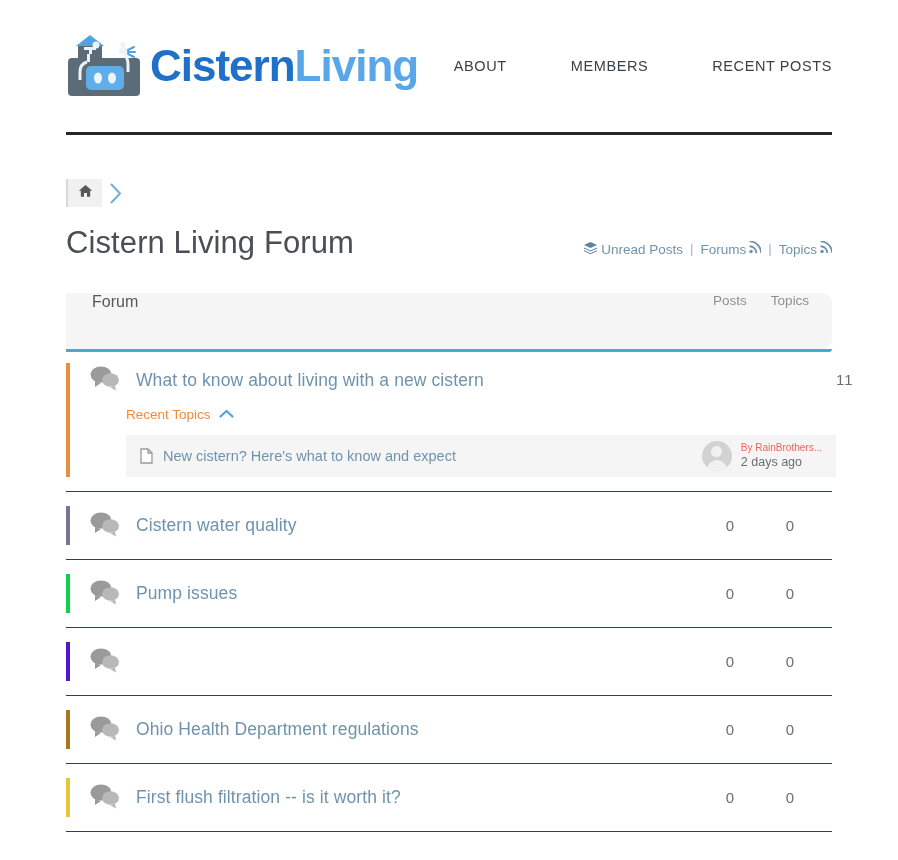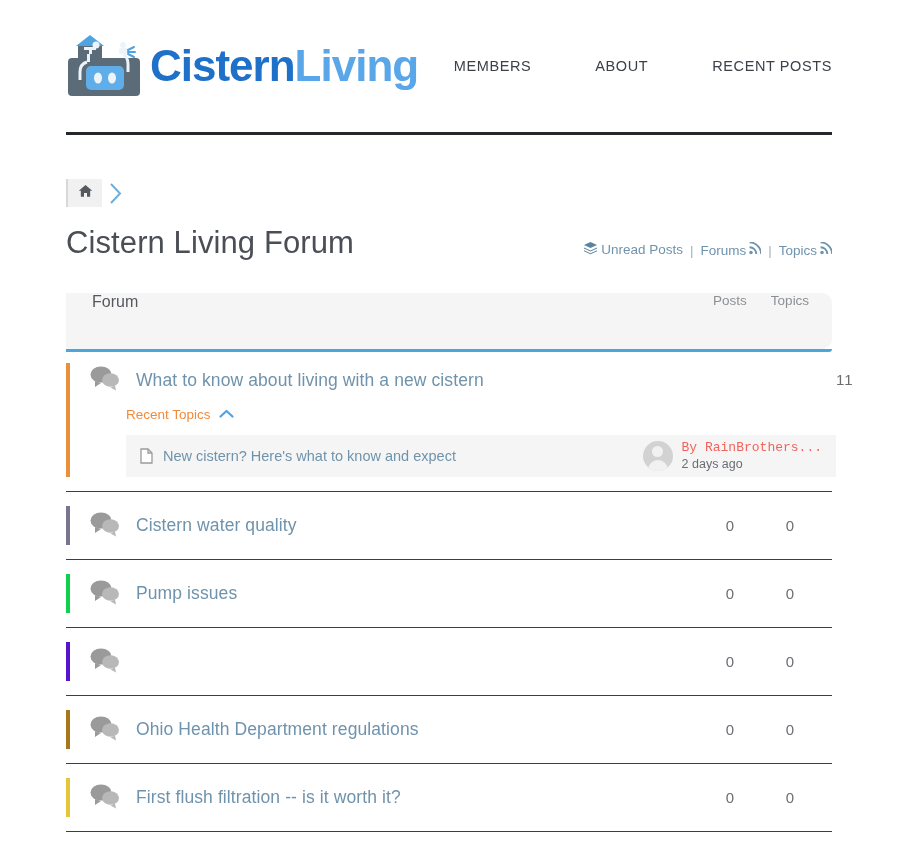--- a/index.html
+++ b/index.html
@@ -107,21 +107,21 @@
     padding-bottom: 6px;
   }
   .page-title {
     font-size: 31px;
     color: #4b4f55;
     font-weight: normal;
     letter-spacing: 0.1px;
   }
   .feed-links {
     display: flex;
-    align-items: flex-end;
+    align-items: flex-start;
     gap: 6px;
     font-size: 13.5px;
     color: #6f93ac;
     padding-bottom: 3px;
   }
   .feed-links a {
     color: #6f93ac;
     text-decoration: none;
   }
   .feed-sep { color: #9fb4c3; padding: 0 1px; }
@@ -265,25 +265,24 @@
   }
   .avatar .body {
     position: absolute;
     width: 20px; height: 13px;
     border-radius: 10px 10px 0 0;
     background: #f1f1f1;
     left: 5px; top: 19px;
   }
   .meta-text { line-height: 1.35; }
   .meta-author {
-    font-size: 13px;
+    font-size: 10px;
     color: #F2635C;
     text-decoration: none;
     display: block;
-    font-family: Liberation Mono, monospace;
   }
   .meta-time {
     font-size: 12.5px;
     color: #6a6e73;
     display: block;
   }
 </style>
 </head>
 <body>
 
@@ -314,22 +313,22 @@
           <ellipse cx="32" cy="48" rx="4" ry="5.5" fill="#ECF4FA"></ellipse>
           <ellipse cx="46" cy="48" rx="4" ry="5.5" fill="#ECF4FA"></ellipse>
         </svg>
       </span>
       <span class="brand-text">
         <span class="w1">Cistern</span><span class="w2">Living</span>
       </span>
     </a>
 
     <nav class="main-nav">
+      <a class="nav-link" href="#">ABOUT</a>
       <a class="nav-link" href="#">MEMBERS</a>
-      <a class="nav-link" href="#">ABOUT</a>
       <a class="nav-link" href="#">RECENT POSTS</a>
     </nav>
 
   </div>
   <div class="header-rule"></div>
 </header>
 
 <main class="content">
 
   <div class="breadcrumb">

